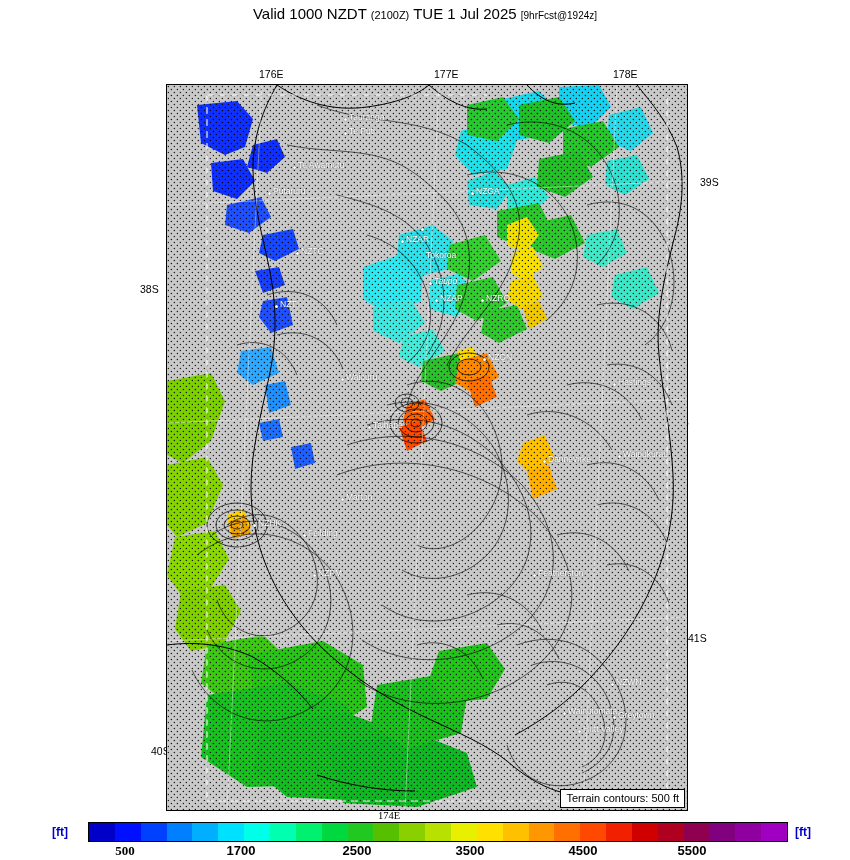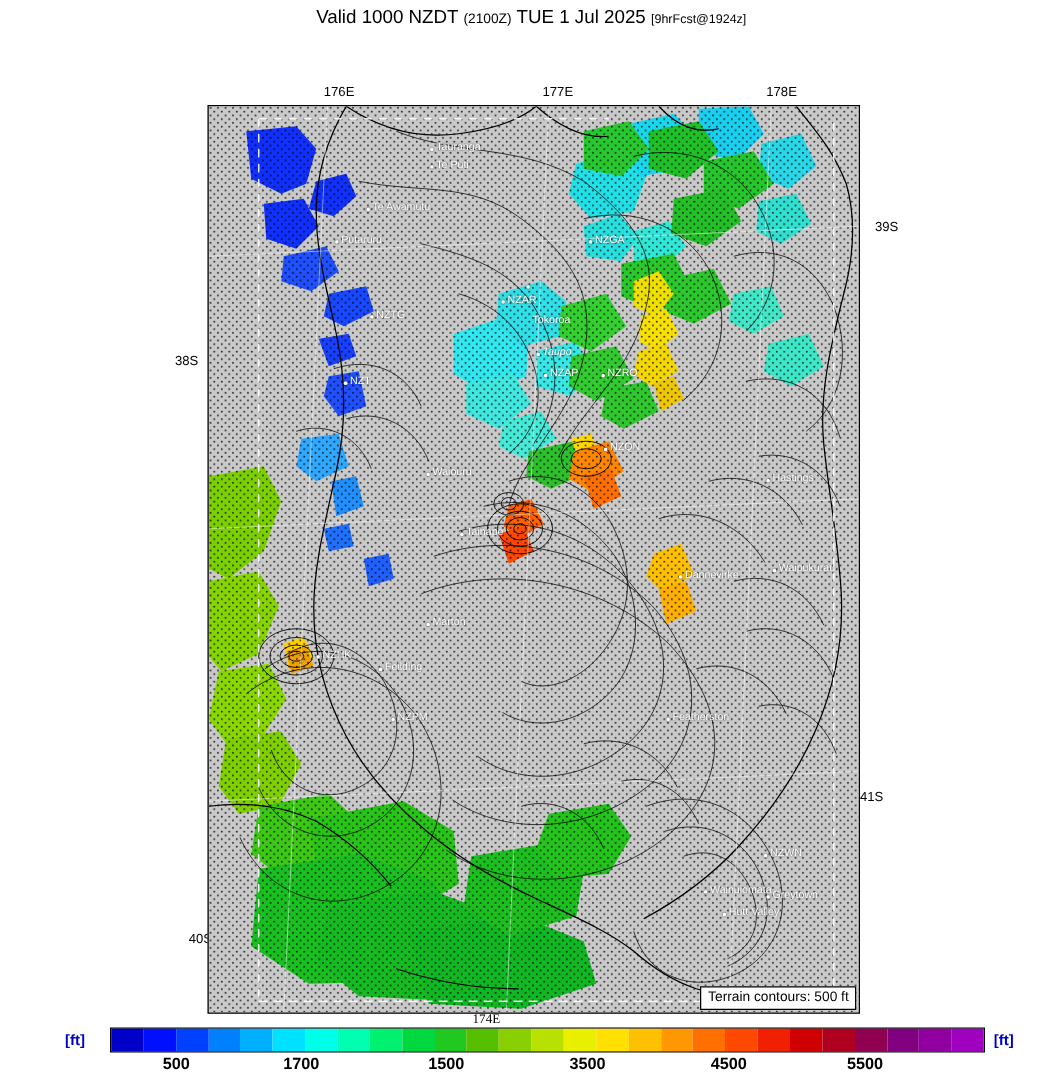--- a/index.html
+++ b/index.html
@@ -468,19 +468,19 @@
       <div class="seg" style="background: rgb(208, 0, 0);"></div>
       <div class="seg" style="background: rgb(176, 0, 32);"></div>
       <div class="seg" style="background: rgb(144, 0, 80);"></div>
       <div class="seg" style="background: rgb(128, 0, 128);"></div>
       <div class="seg" style="background: rgb(144, 0, 160);"></div>
       <div class="seg" style="background: rgb(160, 0, 192);"></div>
     </div>
 </div>
 
 <div>
-  <div class="cb-tick" style="left:141px;">500</div>
+  <div class="cb-tick" style="left:125px;font-family:Liberation Serif, serif;">500</div>
   <div class="cb-tick" style="left:241px;">1700</div>
-  <div class="cb-tick" style="left:357px;">1500</div>
+  <div class="cb-tick" style="left:357px;">2500</div>
   <div class="cb-tick" style="left:470px;">3500</div>
   <div class="cb-tick" style="left:583px;">4500</div>
   <div class="cb-tick" style="left:692px;">5500</div>
 </div>
 
 </body></html>

